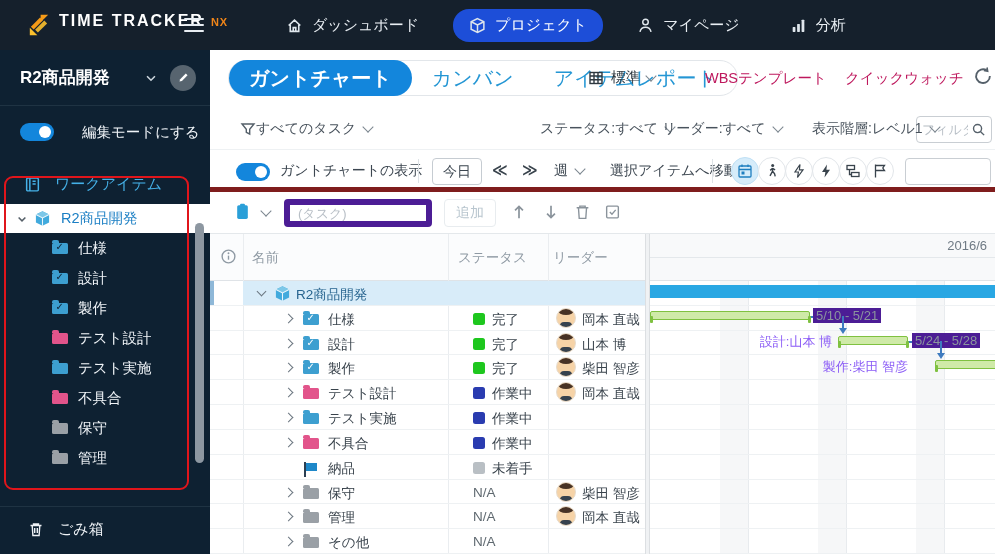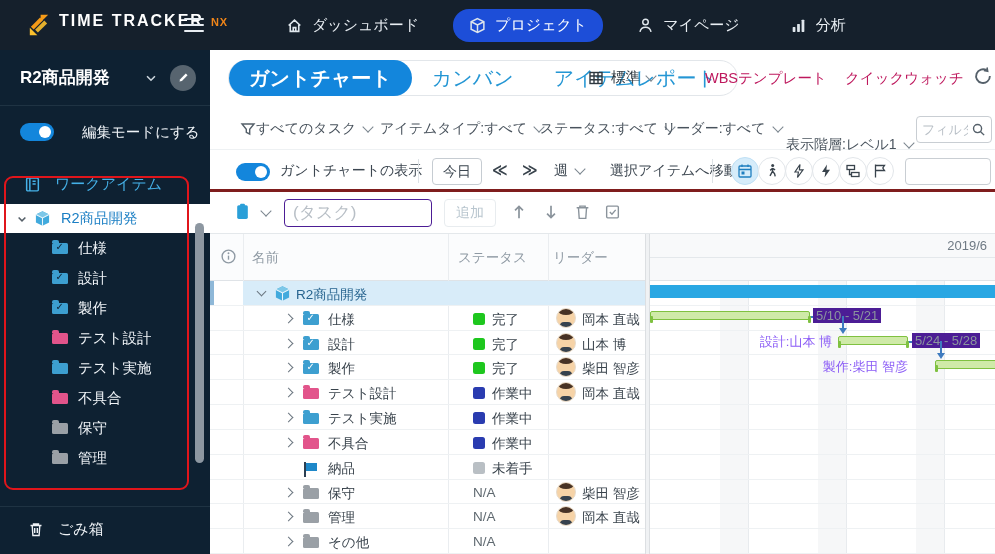--- a/index.html
+++ b/index.html
@@ -56,36 +56,36 @@
   .chev{width:8px;height:8px;border-right:1.6px solid #7b868f;border-bottom:1.6px solid #7b868f;transform:rotate(45deg);margin-top:-4px;display:inline-block}
   
   .filterrow{position:absolute;left:0;top:58px;width:785px;height:42px;border-bottom:1px solid #eef1f3}
   .filterrow .ficon{position:absolute;left:30px;top:13px;color:#55606a}
   .fitem{position:absolute;top:12px;display:flex;align-items:center;gap:8px;font-size:14px;color:#49535d;cursor:pointer;white-space:nowrap}
   .fsearch{position:absolute;left:706px;top:8px;width:76px;height:27px;border:1px solid #c9ced3;border-radius:4px;display:flex;align-items:center;padding:0 5px}
   .fsearch input{border:0;outline:0;width:46px;font-size:13px;color:#39434c}
   .fsearch input::placeholder{color:#b8bfc6}
   .fsearch .sic{color:#55606a;margin-left:auto}
   
-  .toolrow{position:absolute;left:0;top:100px;width:785px;height:42px;border-bottom:3px solid #7f1d1d;font-size:14px;color:#3c4650}
+  .toolrow{position:absolute;left:0;top:100px;width:785px;height:42px;border-bottom:5px solid #7f1d1d;font-size:14px;color:#3c4650}
   .toolrow .tswitch{position:absolute;left:26px;top:13px}
   .tlabel{position:absolute;left:70px;top:12px}
   .vdiv{position:absolute;top:9px;width:1px;height:24px;background:#dde2e6}
   .today-btn{position:absolute;left:222px;top:8px;height:27px;padding:0 10px;border:1px solid #c6ccd2;border-radius:4px;background:#fff;font-size:14px;color:#3c4650;display:flex;align-items:center;cursor:pointer}
   .angles{position:absolute;top:11px;font-size:15px;font-weight:bold;color:#39434c;cursor:pointer;letter-spacing:1px}
   .scale-sel{position:absolute;left:344px;top:12px;display:flex;align-items:center;gap:8px;cursor:pointer}
   .move-link{position:absolute;left:400px;top:12px;cursor:pointer;white-space:nowrap}
   .cbtn{position:absolute;top:7px;width:28px;height:28px;border-radius:50%;border:1px solid #e2e6ea;background:#fff;display:flex;align-items:center;justify-content:center;color:#39434c;cursor:pointer}
   .cbtn.active{background:#d6ecfa;border-color:#bfe0f5;color:#1f7fc0}
   .tool-input{position:absolute;left:695px;top:8px;width:86px;height:27px;border:1px solid #c9ced3;border-radius:4px;background:#fff}
   
   .addrow{position:absolute;left:0;top:142px;width:785px;height:42px;border-bottom:1px solid #e4e8eb}
   .clip{position:absolute;left:24px;top:10px;color:#2a9fd8}
   .addrow .chev{position:absolute;left:52px;top:19px}
-  .task-input{position:absolute;left:74px;top:7px;width:148px;height:28px;border:1px solid #4c1d95;border-radius:4px;padding:0 8px;font-size:17px;outline:0}
+  .task-input{position:absolute;left:74px;top:7px;width:148px;height:28px;border:6px solid #4c1d95;border-radius:4px;padding:0 8px;font-size:13px;outline:0}
   .task-input::placeholder{color:#b8bfc6}
   .add-btn{position:absolute;left:234px;top:7px;height:28px;padding:0 11px;border:1px solid #e8ecef;border-radius:4px;background:#fff;color:#b9c6cf;font-size:14px;display:flex;align-items:center}
   .rowic{position:absolute;top:11px;color:#8a939b;cursor:pointer}
   
   .grid{position:absolute;left:0;top:184px;width:785px;height:320px}
   .lpane{position:absolute;left:0;top:0;width:435px;height:320px}
   .lhead{position:absolute;left:0;top:0;width:435px;height:47px;background:#fbfcfd;border-bottom:1px solid #dfe3e7;color:#8e99a3;font-size:13.5px}
   .lhead .hname{position:absolute;top:15px}
   .colline{position:absolute;top:0;width:1px;height:320px;background:#eaedf0}
   .trow{position:absolute;left:0;width:435px;height:24.8px;border-bottom:1px solid #eef1f3;font-size:13.5px}
@@ -324,33 +324,29 @@
         <svg width="15" height="15" viewBox="0 0 16 16" fill="none" stroke="currentColor" stroke-width="1.5">
             <circle cx="7" cy="7" r="4.3"></circle>
             <path d="M10.3 10.3 14 14"></path>
           </svg>
       </span>
     </div>
   <span class="fitem" style="left: 46px;">
         <span>すべてのタスク</span>
         <span class="chev"></span>
       </span>
-      <span class="fitem" style="left: 170px;">
-        <span>アイテムタイプ:すべて</span>
-        <span class="chev"></span>
-      </span>
       <span class="fitem" style="left: 330px;">
         <span>ステータス:すべて</span>
         <span class="chev"></span>
       </span>
       <span class="fitem" style="left: 452px;">
         <span>リーダー:すべて</span>
         <span class="chev"></span>
       </span>
-      <span class="fitem" style="left: 576px; margin-top: 16px;">
+      <span class="fitem" style="left: 602px;">
         <span>表示階層:レベル1</span>
         <span class="chev"></span>
       </span>
     </div>
 
   <div class="toolrow" id="toolrow">
     <span class="tswitch"></span>
     <span class="tlabel">ガントチャートの表示</span>
     <span class="vdiv" style="left:208px"></span>
     <button class="today-btn">今日</button>
@@ -540,21 +536,21 @@
             <span class="ritem-icon" style="left:93px;"><span class="folder f-gray"></span></span>
             <span class="rname" style="left:118px;">その他</span>
             <span class="stna">N/A</span>
           </div>
         </div>
     </div>
     <div class="splitter"></div>
     <div class="gpane">
       <div class="ghead">
         <div class="gmonth">
-            <span>2019/6</span>
+            <span>2016/6</span>
           </div>
       </div>
       <div class="gbody" id="gbody">
           <div class="wkband" style="left: 70px;"></div>
           <div class="wkband" style="left: 168px;"></div>
           <div class="wkband" style="left: 266px;"></div>
           <div class="gline" style="left: 98px; height: 273px;"></div>
           <div class="gline" style="left: 196px; height: 273px;"></div>
           <div class="gline" style="left: 294px; height: 273px;"></div>
           <div class="grow" style="top: 0px;"></div>

